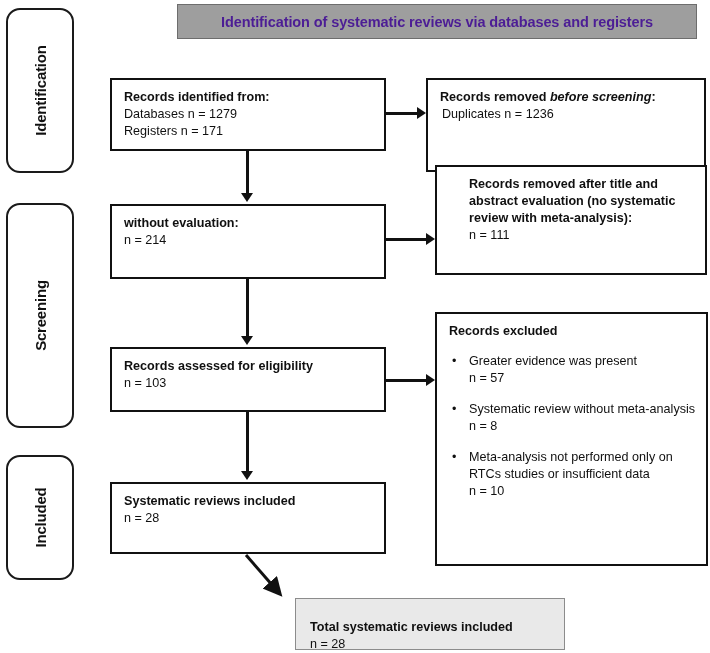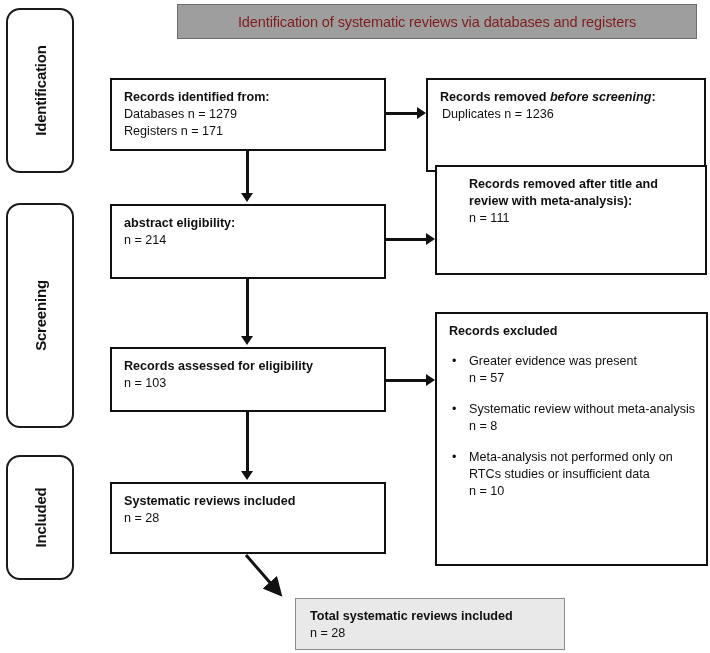--- a/index.html
+++ b/index.html
@@ -25,22 +25,22 @@
     height: 35px;
     background: #9e9e9e;
     border: 1px solid #6d6d6d;
     box-sizing: border-box;
     display: flex;
     align-items: center;
     justify-content: center;
   }
   .header-banner span {
     font-size: 14.5px;
-    font-weight: normal;
-    color: #7f1d1d;
+    font-weight: bold;
+    color: #4c1d95;
     letter-spacing: -0.1px;
   }
 
   
   .stage {
     position: absolute;
     left: 6px;
     width: 68px;
     border: 2.2px solid #1a1a1a;
     border-radius: 14px;
@@ -86,21 +86,21 @@
   
   #box-removed-before { left: 426px; top: 78px;  width: 280px; height: 94px; }
   #box-removed-after  { left: 435px; top: 165px; width: 272px; height: 110px; padding-left: 32px; }
   #box-excluded       { left: 435px; top: 312px; width: 273px; height: 254px; }
 
   
   #box-total {
     left: 295px; top: 598px; width: 270px; height: 52px;
     background: #e9e9e9;
     border: 1.6px solid #8c8c8c;
-    padding: 9px 10px 6px 14px;
+    padding: 20px 10px 6px 14px;
   }
 
   
   .excl-title { font-weight: bold; margin-bottom: 13px; }
   .excl-item {
     position: relative;
     padding-left: 20px;
     margin-bottom: 14px;
     line-height: 1.35;
   }
@@ -167,26 +167,27 @@
     <div class="ln">Databases n = 1279</div>
     <div class="ln">Registers n = 171</div>
   </div>
 
   <div class="box" id="box-removed-before">
     <div class="ln"><span class="bold">Records removed </span><span class="bolditalic">before screening</span><span class="bold">:</span></div>
     <div class="ln" style="padding-left:2px">Duplicates n = 1236</div>
   </div>
 
   <div class="box" id="box-screened">
-    <div class="ln bold">abstract eligibility:</div>
+    <div class="ln bold">without evaluation:</div>
     <div class="ln">n = 214</div>
   </div>
 
   <div class="box" id="box-removed-after">
     <div class="ln bold">Records removed after title and</div>
+    <div class="ln bold">abstract evaluation (no systematic</div>
     <div class="ln bold"> review with meta-analysis):</div>
     <div class="ln">n = 111</div>
   </div>
 
   <div class="box" id="box-eligibility">
     <div class="ln bold">Records assessed for eligibility</div>
     <div class="ln">n = 103</div>
   </div>
 
   <div class="box" id="box-excluded">

